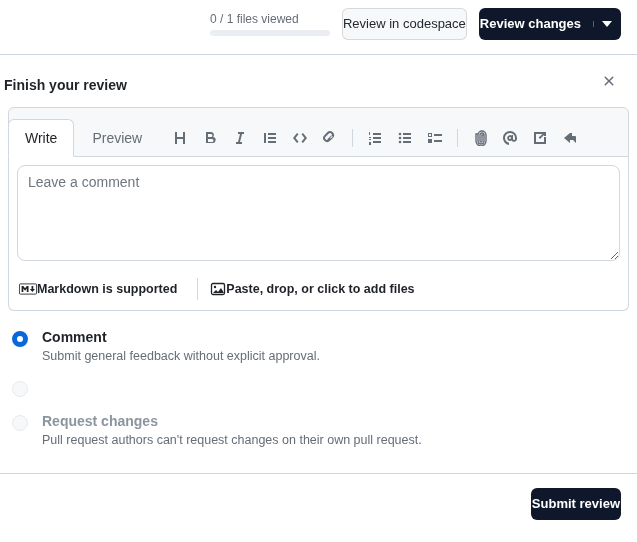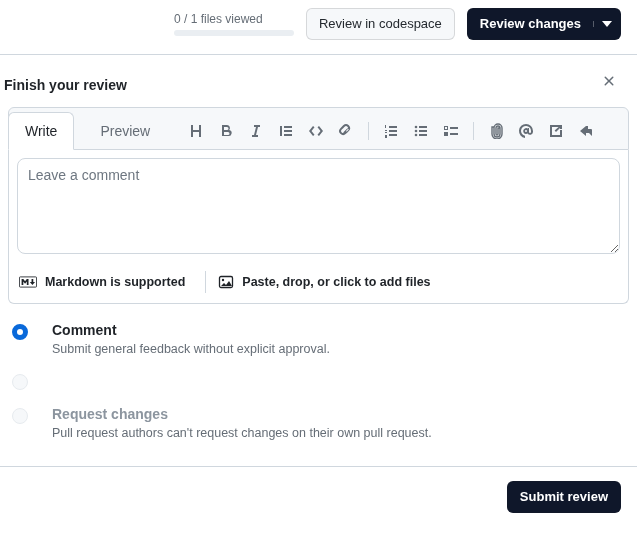--- a/index.html
+++ b/index.html
@@ -27,21 +27,21 @@
     width: 120px;
     height: 6px;
     border-radius: 3px;
     background: #eaeef2;
     margin-top: 4px;
   }
   .btn {
     display: inline-flex;
     align-items: center;
     gap: 6px;
-    padding: 5px 12px;
+    padding: 5px 0;
     border-radius: 6px;
     font-size: 13px;
     font-weight: 500;
     border: 1px solid rgba(31,35,40,.15);
     background: #f6f8fa;
     color: #24292f;
     cursor: pointer;
     line-height: 20px;
   }
   .btn-primary {
@@ -78,22 +78,22 @@
     margin: 0 8px 0 8px;
     padding-bottom: 8px;
   }
   .tab-row {
     display: flex;
     align-items: center;
     border: 1px solid #d0d7de;
     border-top-left-radius: 6px;
     border-top-right-radius: 6px;
     background: #f6f8fa;
-    padding: 4px 8px 0 0;
-    gap: 10px;
+    padding: 11px 8px 0 0;
+    gap: 2px;
   }
   .tab {
     padding: 10px 16px;
     font-size: 14px;
     color: #656d76;
     cursor: pointer;
     background: transparent;
     border: none;
   }
   .tab.active {
@@ -150,33 +150,33 @@
   .helpbar {
     display: flex;
     align-items: center;
     padding: 8px 2px 2px 2px;
     margin-top: 6px;
     font-size: 12.5px;
   }
   .helpbar .left, .helpbar .right {
     display: flex;
     align-items: center;
-    gap: 8px;
+    gap: 0;
     color: #1f2328;
     font-weight: 600;
   }
   .helpbar .left { padding-right: 16px; }
   .helpbar .vsep {
     width:1px; height: 22px; background:#d0d7de; margin: 0 12px 0 4px;
   }
   .helpbar .right { font-weight:600; }
   .options { padding: 12px 8px 8px 4px; }
   .opt {
     display: flex;
-    gap: 24px;
+    gap: 14px;
     padding: 6px 0 10px 0;
   }
   .radio {
     width: 16px; height:16px; border-radius:50%;
     border: 1px solid #d0d7de;
     flex-shrink:0;
     margin-top: 2px;
     position:relative;
     background:#fff;
   }

